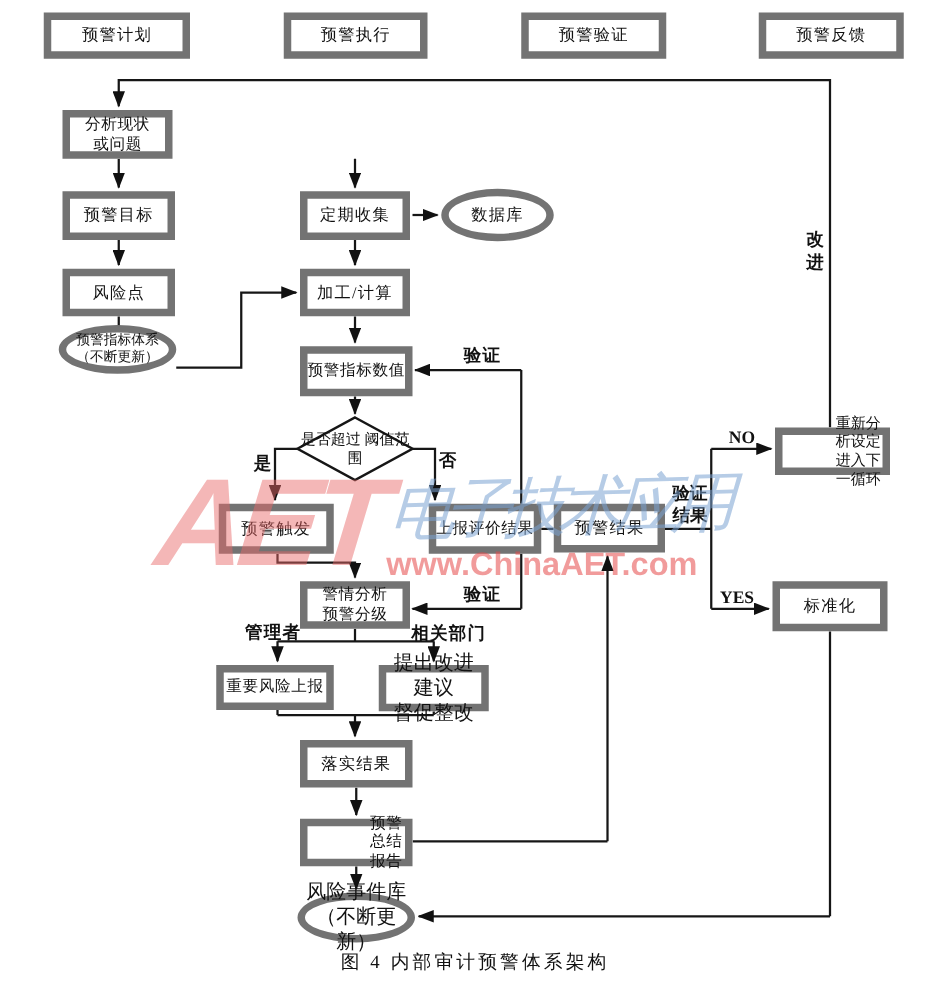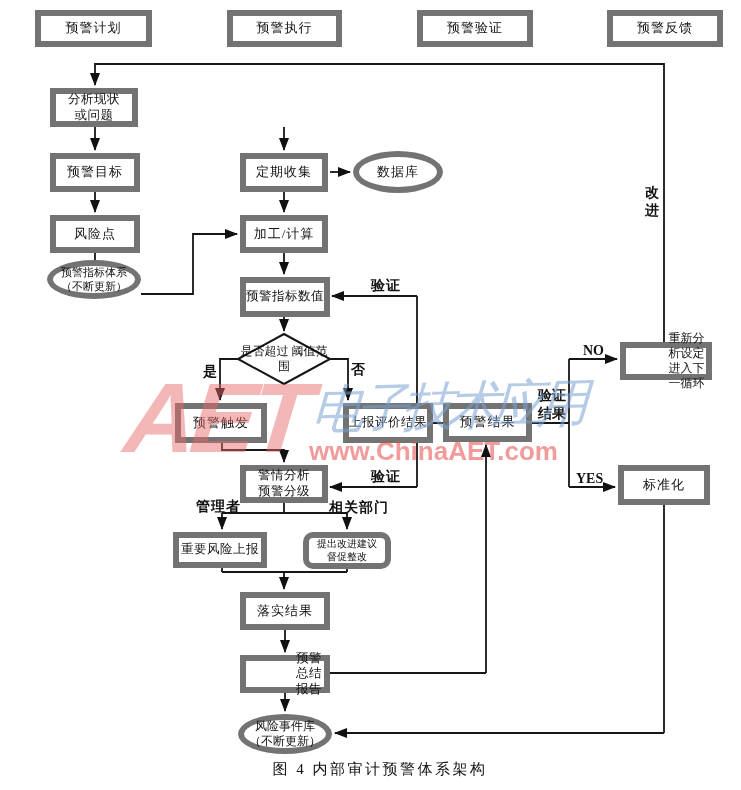--- a/index.html
+++ b/index.html
@@ -138,27 +138,27 @@
     <span>阈值范围</span>
   </div>
 
   <div class="node" style="left:175px;top:403px;width:92px;height:40px;">预警触发</div>
   <div class="node f12" style="left:303px;top:403px;width:90px;height:40px;margin-left:40px;">上报评价结果</div>
   <div class="node f12" style="left:240px;top:465px;width:88px;height:38px;">
     <span>警情分析</span>
     <span>预警分级</span>
   </div>
   <div class="node f12" style="left:173px;top:532px;width:94px;height:36px;">重要风险上报</div>
-  <div class="node small" style="left:303px;top:532px;width:88px;height:37px;font-size:10px;border-radius:10px;">
+  <div class="node small" style="left:303px;top:532px;width:88px;height:37px;font-size:16px;">
     <span>提出改进建议</span>
     <span>督促整改</span>
   </div>
   <div class="node" style="left:240px;top:592px;width:90px;height:38px;">落实结果</div>
   <div class="node f12" style="left:240px;top:655px;width:90px;height:38px;padding-left:48px;">预警总结报告</div>
-  <div class="node oval small" style="left:238px;top:714px;width:94px;height:40px;font-size:12px;">
+  <div class="node oval small" style="left:238px;top:714px;width:94px;height:40px;font-size:16px;">
     <span>风险事件库</span>
     <span>（不断更新）</span>
   </div>
 
   <div class="node" style="left:443px;top:403px;width:89px;height:39px;">预警结果</div>
   <div class="node small" style="left:620px;top:342px;width:92px;height:38px;font-size:12px;padding-left:41px;">
     <span>重新分析设定</span>
     <span>进入下一循环</span>
   </div>
   <div class="node" style="left:618px;top:465px;width:92px;height:40px;">标准化</div>

